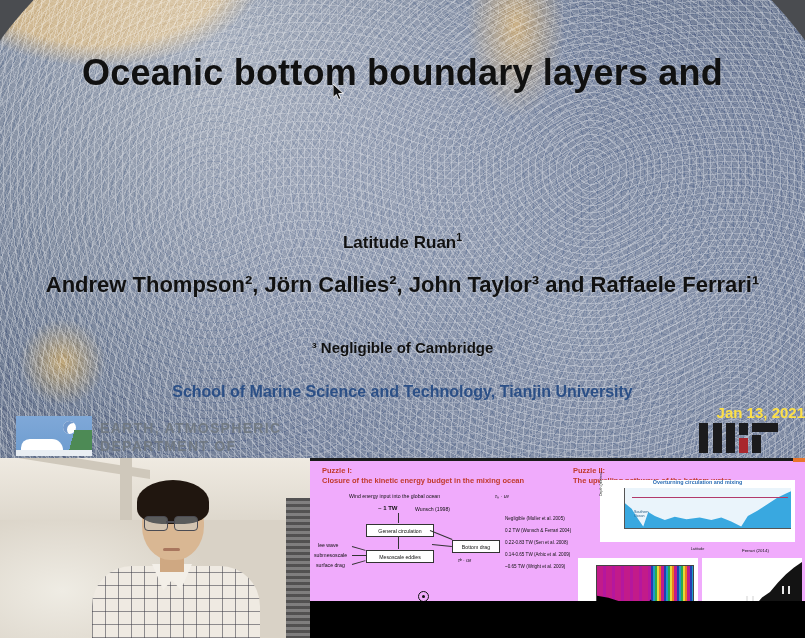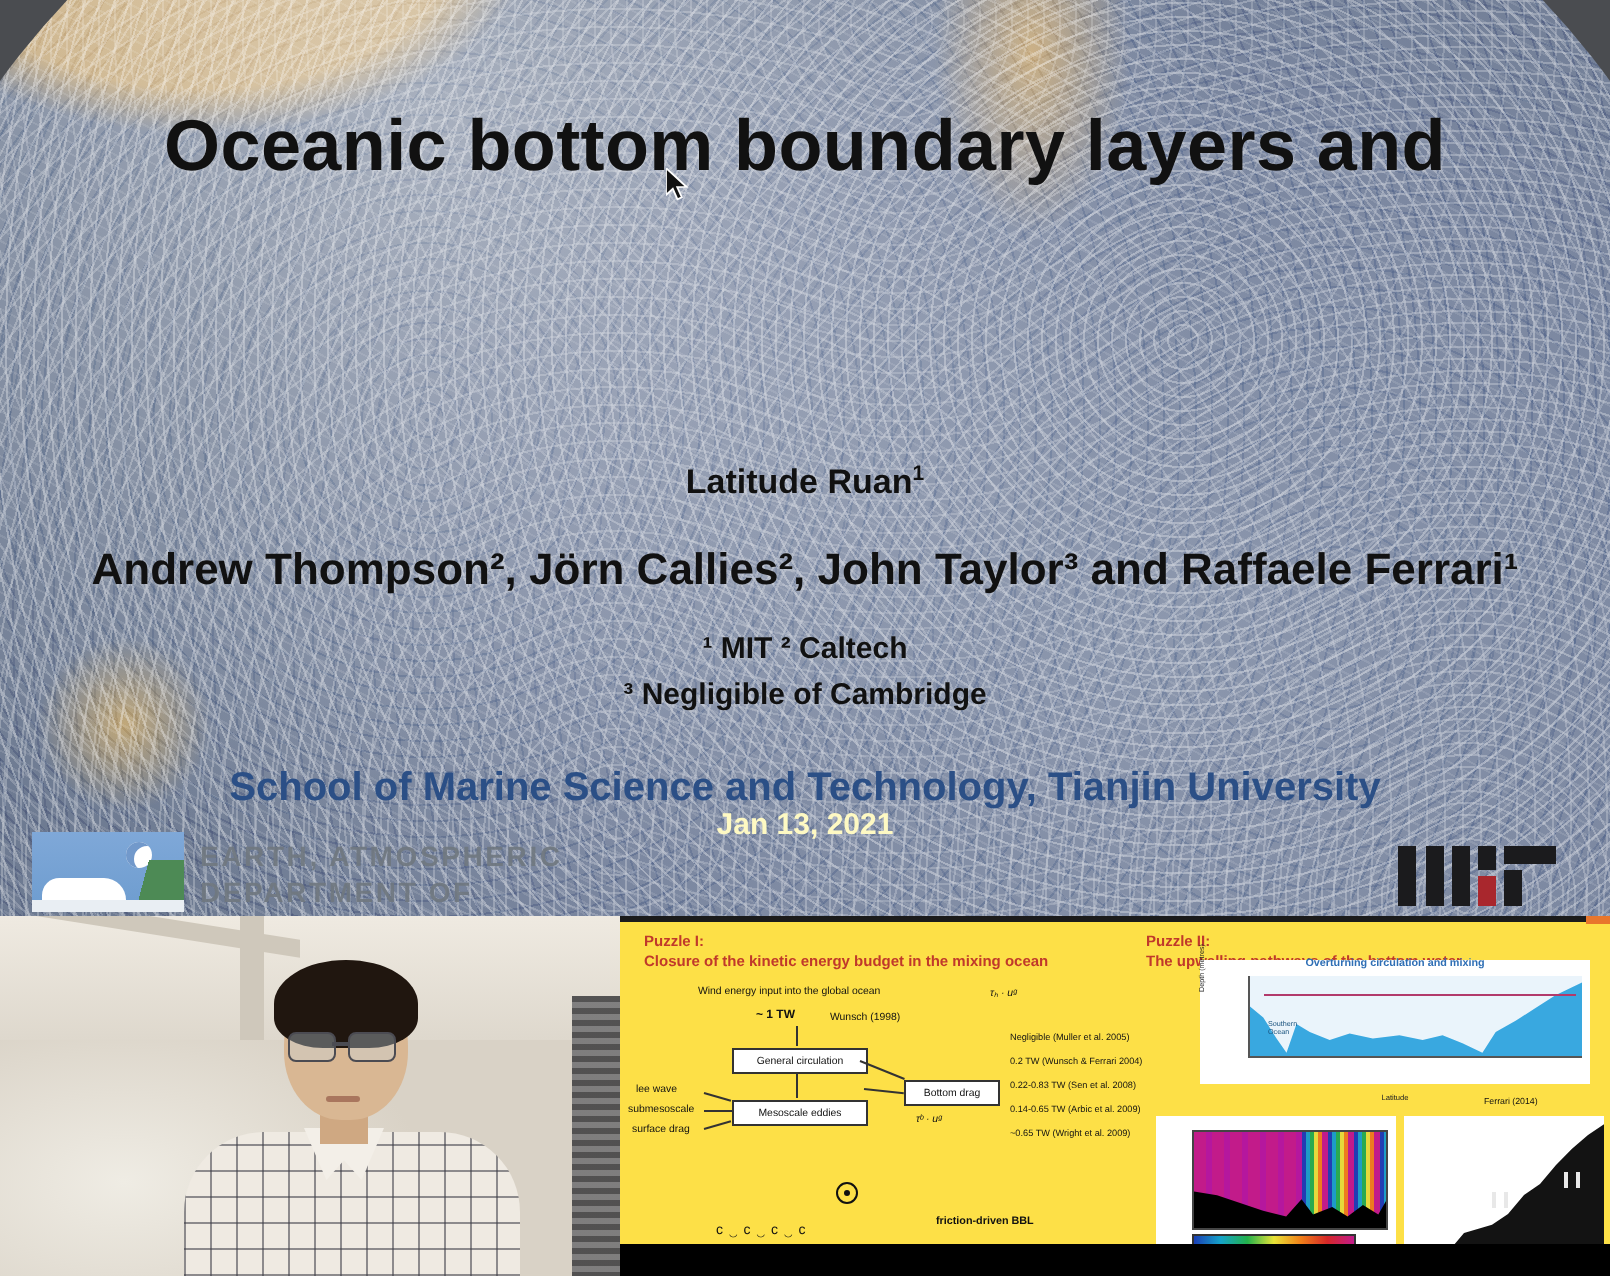--- a/index.html
+++ b/index.html
@@ -35,22 +35,22 @@
        repeating-radial-gradient(circle at 78% 58%, rgba(20,30,50,.35) 0 1px, rgba(0,0,0,0) 1px 10px);}
 
   .slide-txt{position:absolute;left:0;right:0;text-align:center;color:#111;
      text-shadow:0 1px 2px rgba(255,255,255,.25);}
   .title-l1{top:52px;font-size:36px;font-weight:bold;letter-spacing:.2px;}
   .title-l2{top:96px;font-size:31px;font-weight:bold;letter-spacing:.2px;}
   .author1{top:231px;font-size:17px;font-weight:bold;}
   .author2{top:272px;font-size:22px;font-weight:bold;}
   .aff1{top:316px;font-size:15px;font-weight:bold;}
   .aff2{top:339px;font-size:15px;font-weight:bold;}
-  .venue{top:383px;font-size:20px;font-weight:bold;color:#2b4f86;text-shadow:none;}
-  .date{top:404px;font-size:15px;font-weight:bold;color:#fef9c3;text-shadow:none;}
+  .venue{top:383px;font-size:16px;font-weight:bold;color:#2b4f86;text-shadow:none;}
+  .date{top:404px;font-size:15px;font-weight:bold;color:#fde047;text-shadow:none;text-align:right;}
   sup{font-size:.62em;vertical-align:super;}
 
   
   #eaps-logo{position:absolute;left:16px;top:416px;width:76px;height:40px;overflow:hidden;
      background:linear-gradient(#7fa8d8,#6d9ccf);}
   #eaps-logo .moon{position:absolute;right:16px;top:5px;width:13px;height:13px;border-radius:50%;
      background:#fff;box-shadow:4px 2px 0 0 #7299cb inset;}
   #eaps-logo .mtn{position:absolute;right:0;bottom:0;width:40px;height:26px;
      background:linear-gradient(105deg,transparent 48%,#4d8a55 48%);}
   #eaps-logo .cloud{position:absolute;left:5px;bottom:6px;width:42px;height:11px;background:#fff;
@@ -93,21 +93,21 @@
        background-image:repeating-linear-gradient(90deg,rgba(60,60,70,.55) 0 1px,transparent 1px 13px),
                         repeating-linear-gradient(0deg,rgba(60,60,70,.55) 0 1px,transparent 1px 13px);}
   #cam .collar{position:absolute;left:152px;top:106px;width:40px;height:26px;background:#f3efe8;
        clip-path:polygon(0 0,100% 0,72% 100%,50% 62%,28% 100%);}
   #namebar{position:absolute;left:0;bottom:0;height:27px;display:flex;align-items:center;
        background:rgba(22,22,24,.78);padding-right:9px;}
   #namebar .av{width:27px;height:27px;background:#2d8cff;display:flex;align-items:center;justify-content:center;}
   #namebar .nm{color:#e9e9ea;font-size:13px;margin-left:5px;font-weight:bold;}
 
   
-  #thumb{position:absolute;left:310px;top:0;width:495px;height:164px;background:#fde047;overflow:hidden;}
+  #thumb{position:absolute;left:310px;top:0;width:495px;height:143px;background:#f0abfc;overflow:hidden;}
   #thumb .topbar{position:absolute;left:0;top:0;width:100%;height:3px;background:#1b1b1b;}
   #thumb .orange{position:absolute;right:0;top:0;width:12px;height:4px;background:#e8762c;}
   .pz{position:absolute;color:#c0392b;font-weight:bold;font-size:7.5px;line-height:10px;}
   #pz1{left:12px;top:8px;} #pz2{left:263px;top:8px;}
 
   
   .box{position:absolute;border:.8px solid #333;background:#fff;color:#111;font-size:5.2px;
        display:flex;align-items:center;justify-content:center;text-align:center;}
   .arw{position:absolute;background:#333;}
   .lbl{position:absolute;color:#111;font-size:5.2px;white-space:nowrap;}
@@ -163,21 +163,20 @@
       <div class="lic2"></div>
     </div>
 
     <div class="slide-txt title-l1">Oceanic bottom boundary layers and</div>
 
     <div class="slide-txt author1">
       <span>Latitude Ruan</span><sup>1</sup>
     </div>
     <div class="slide-txt author2">Andrew Thompson², Jörn Callies², John Taylor³ and Raffaele Ferrari¹</div>
 
-    <div class="slide-txt aff1">¹ MIT ² Caltech</div>
     <div class="slide-txt aff2">³ Negligible of Cambridge</div>
 
     <div class="slide-txt venue">School of Marine Science and Technology, Tianjin University</div>
     <div class="slide-txt date">Jan 13, 2021</div>
 
     <div id="eaps-logo">
       <div class="moon"></div>
       <div class="mtn"></div>
       <div class="cloud"></div>
       <div class="sea"></div>

